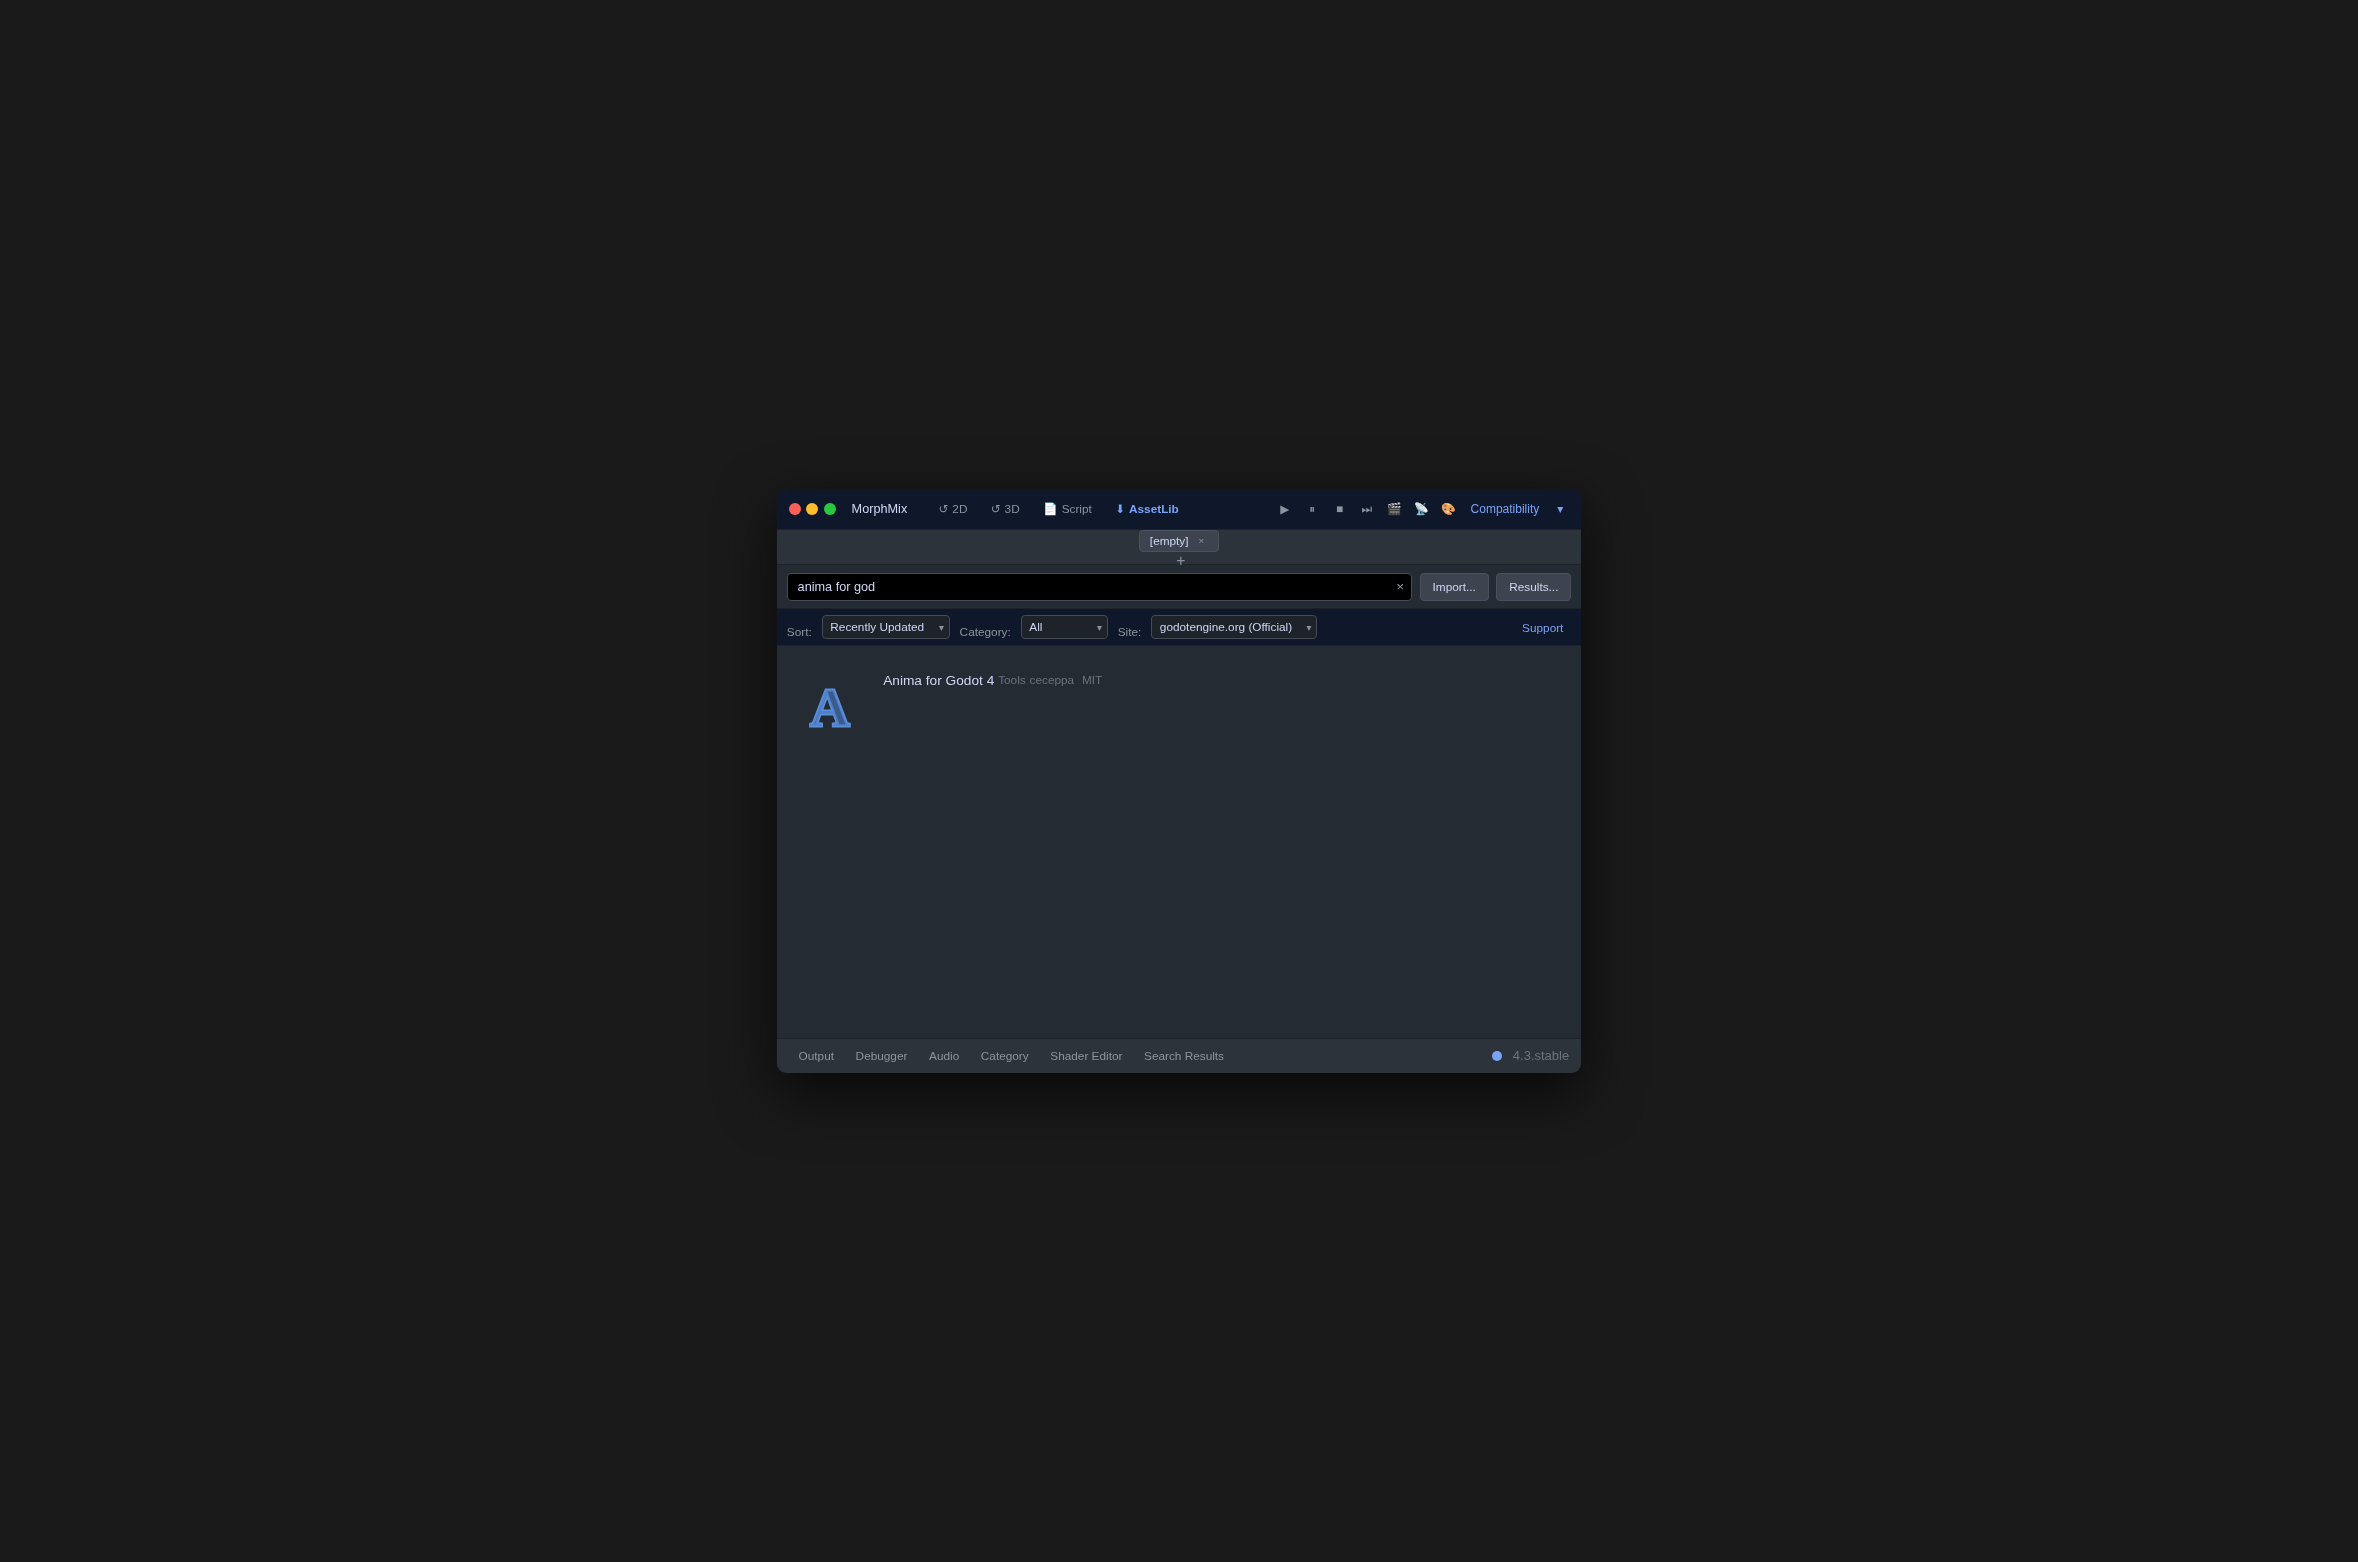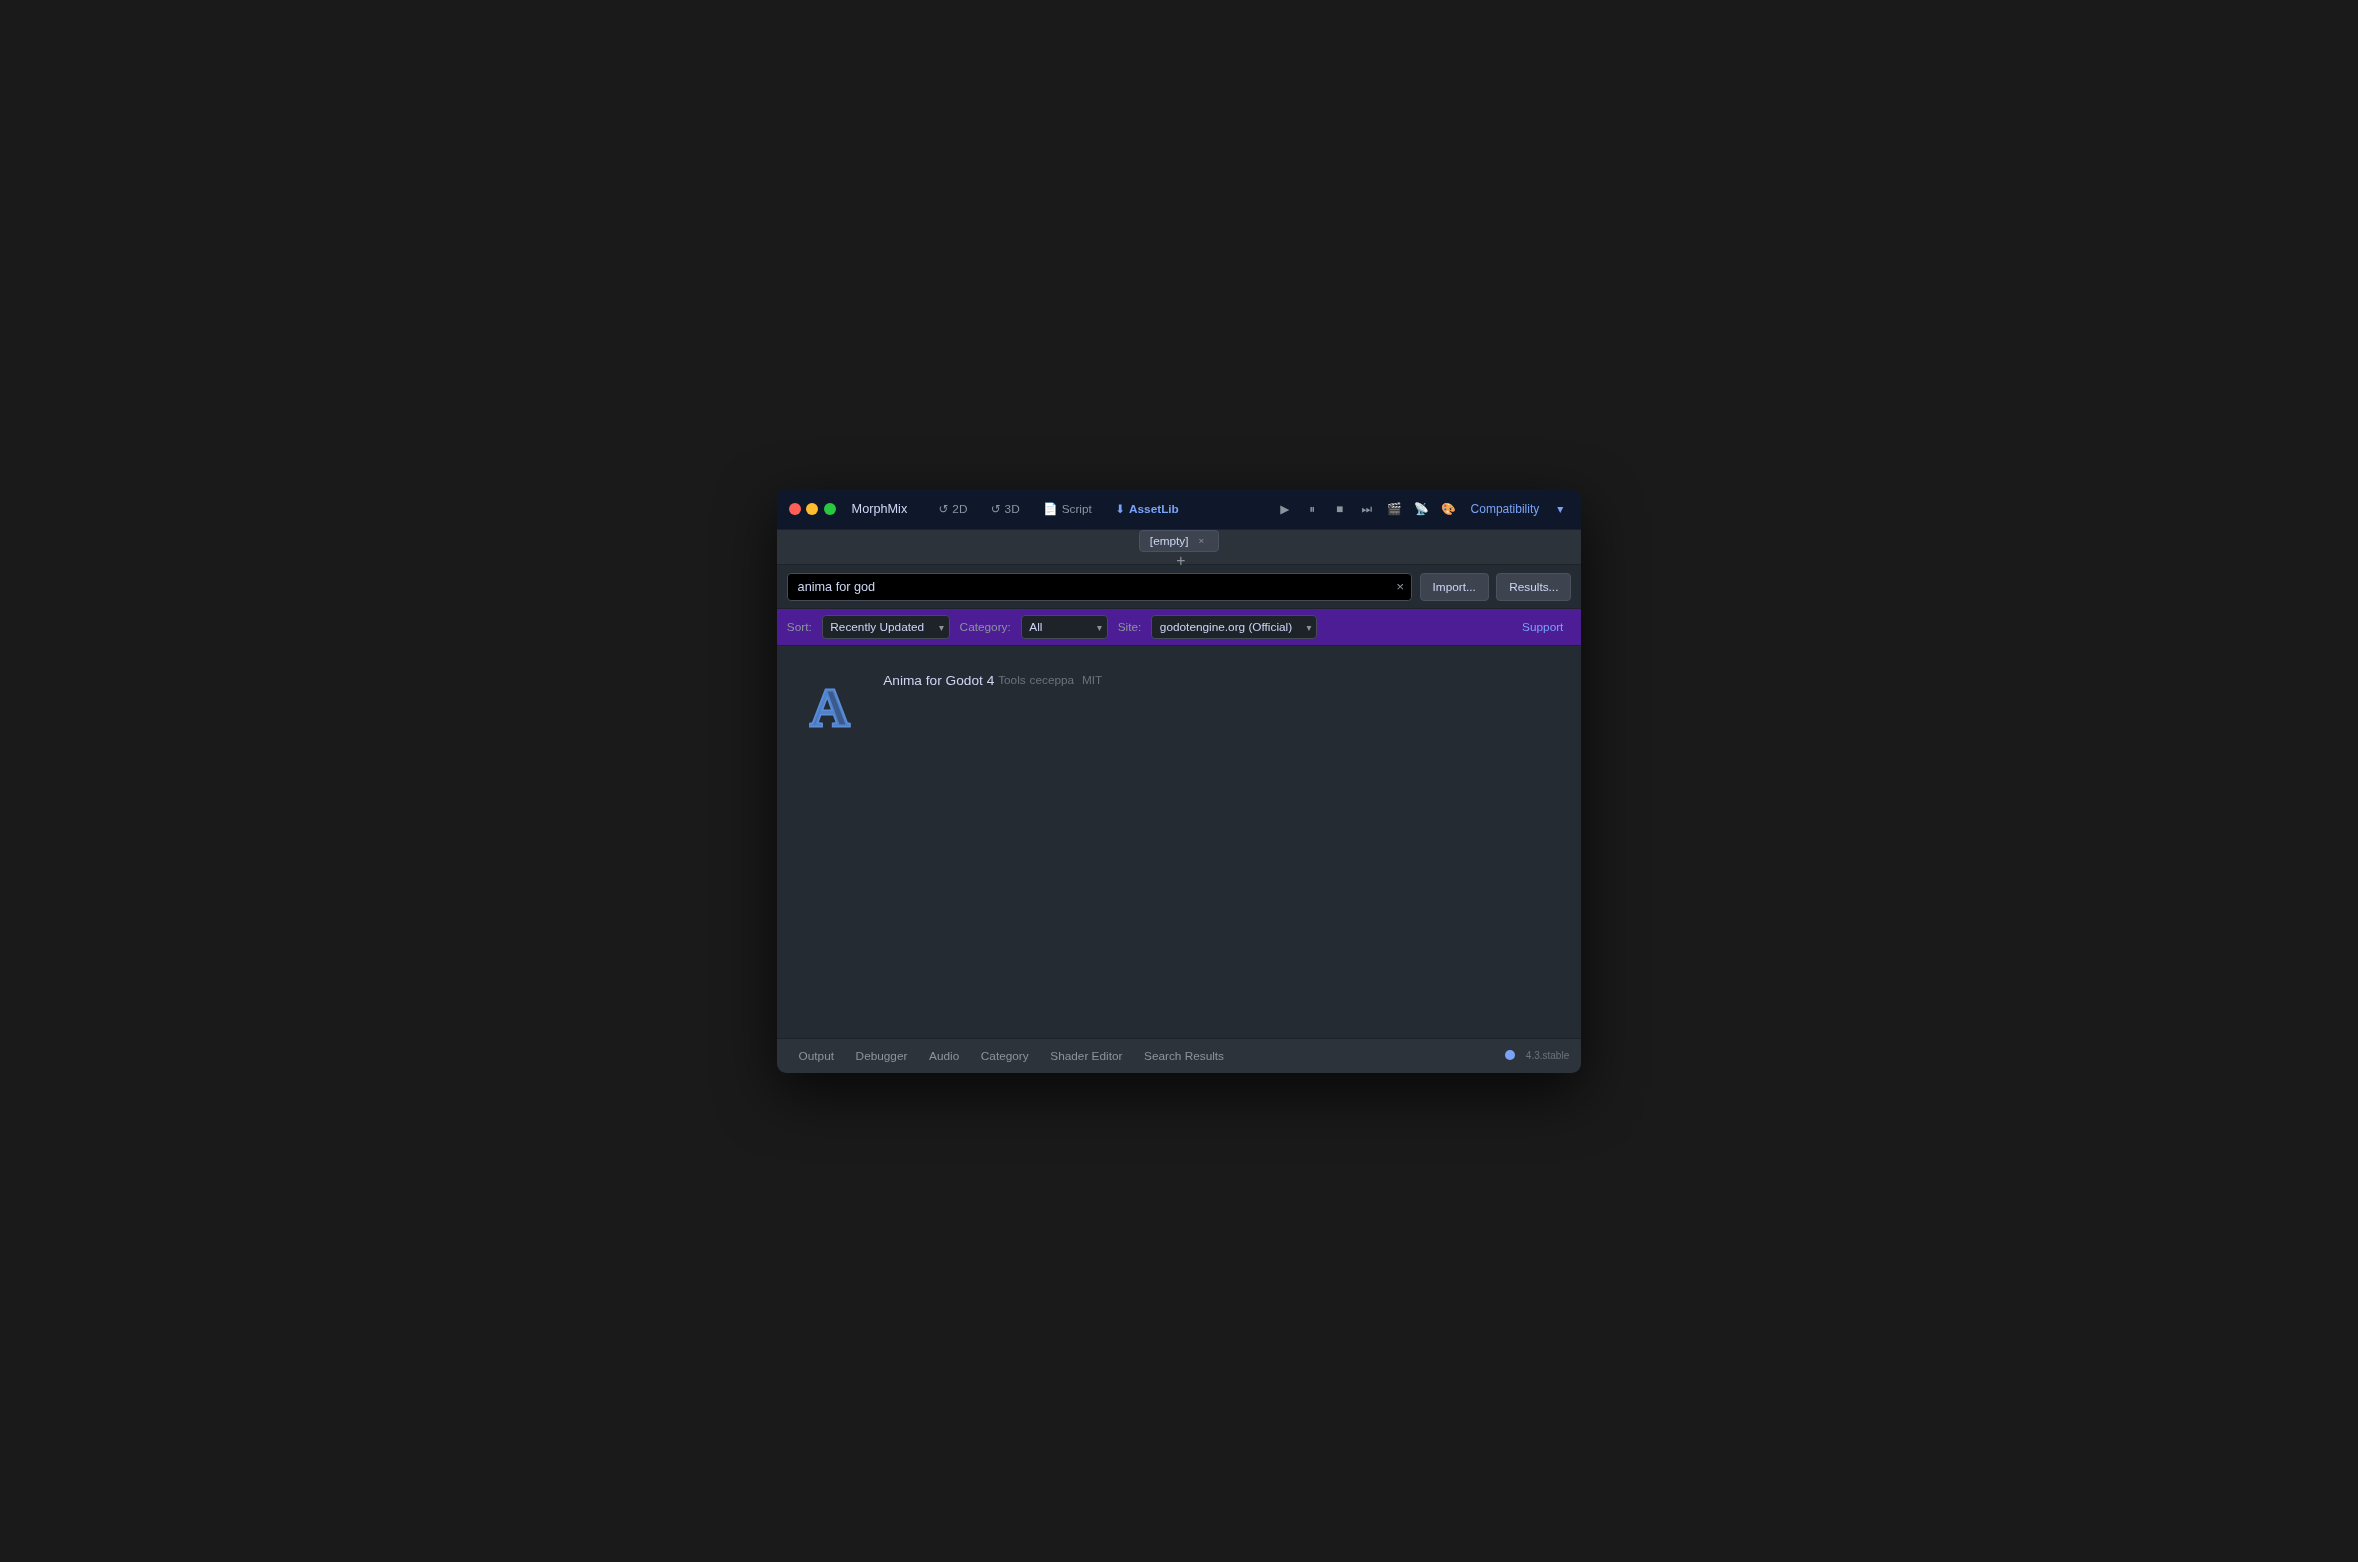--- a/index.html
+++ b/index.html
@@ -172,24 +172,24 @@
       border: 1px solid #4a5260;
       border-radius: 3.9px;
       color: #cdd6f4;
       font-size: 11.8px;
       padding: 5.9px 11.8px;
       cursor: pointer;
       white-space: nowrap;
     }
     
     .filterbar {
-      background: #4c1d95;
+      background: #0f172a;
       padding: 5.9px 9.8px;
       display: flex;
-      align-items: center;
+      align-items: flex-end;
       gap: 9.8px;
       border-bottom: 1px solid #1e2329;
       flex-wrap: wrap;
     }
     .filter-label {
       color: #8b949e;
       font-size: 11.8px;
     }
     .select-wrap {
       position: relative;
@@ -278,23 +278,23 @@
     .bottom-tab {
       color: #8b949e;
       font-size: 11.8px;
       padding: 3.9px 9.8px;
       cursor: pointer;
       border-radius: 2.9px;
     }
     .bottom-spacer { flex: 1; }
     .version-info {
       color: #6b737d;
-      font-size: 10px;
-      display: flex;
-      align-items: flex-start;
+      font-size: 13px;
+      display: flex;
+      align-items: center;
       gap: 11px;
     }
     .godot-dot {
       width: 9.8px;
       height: 9.8px;
       background: #7aa2f7;
       border-radius: 50%;
       display: inline-block;
     }
   </style>

